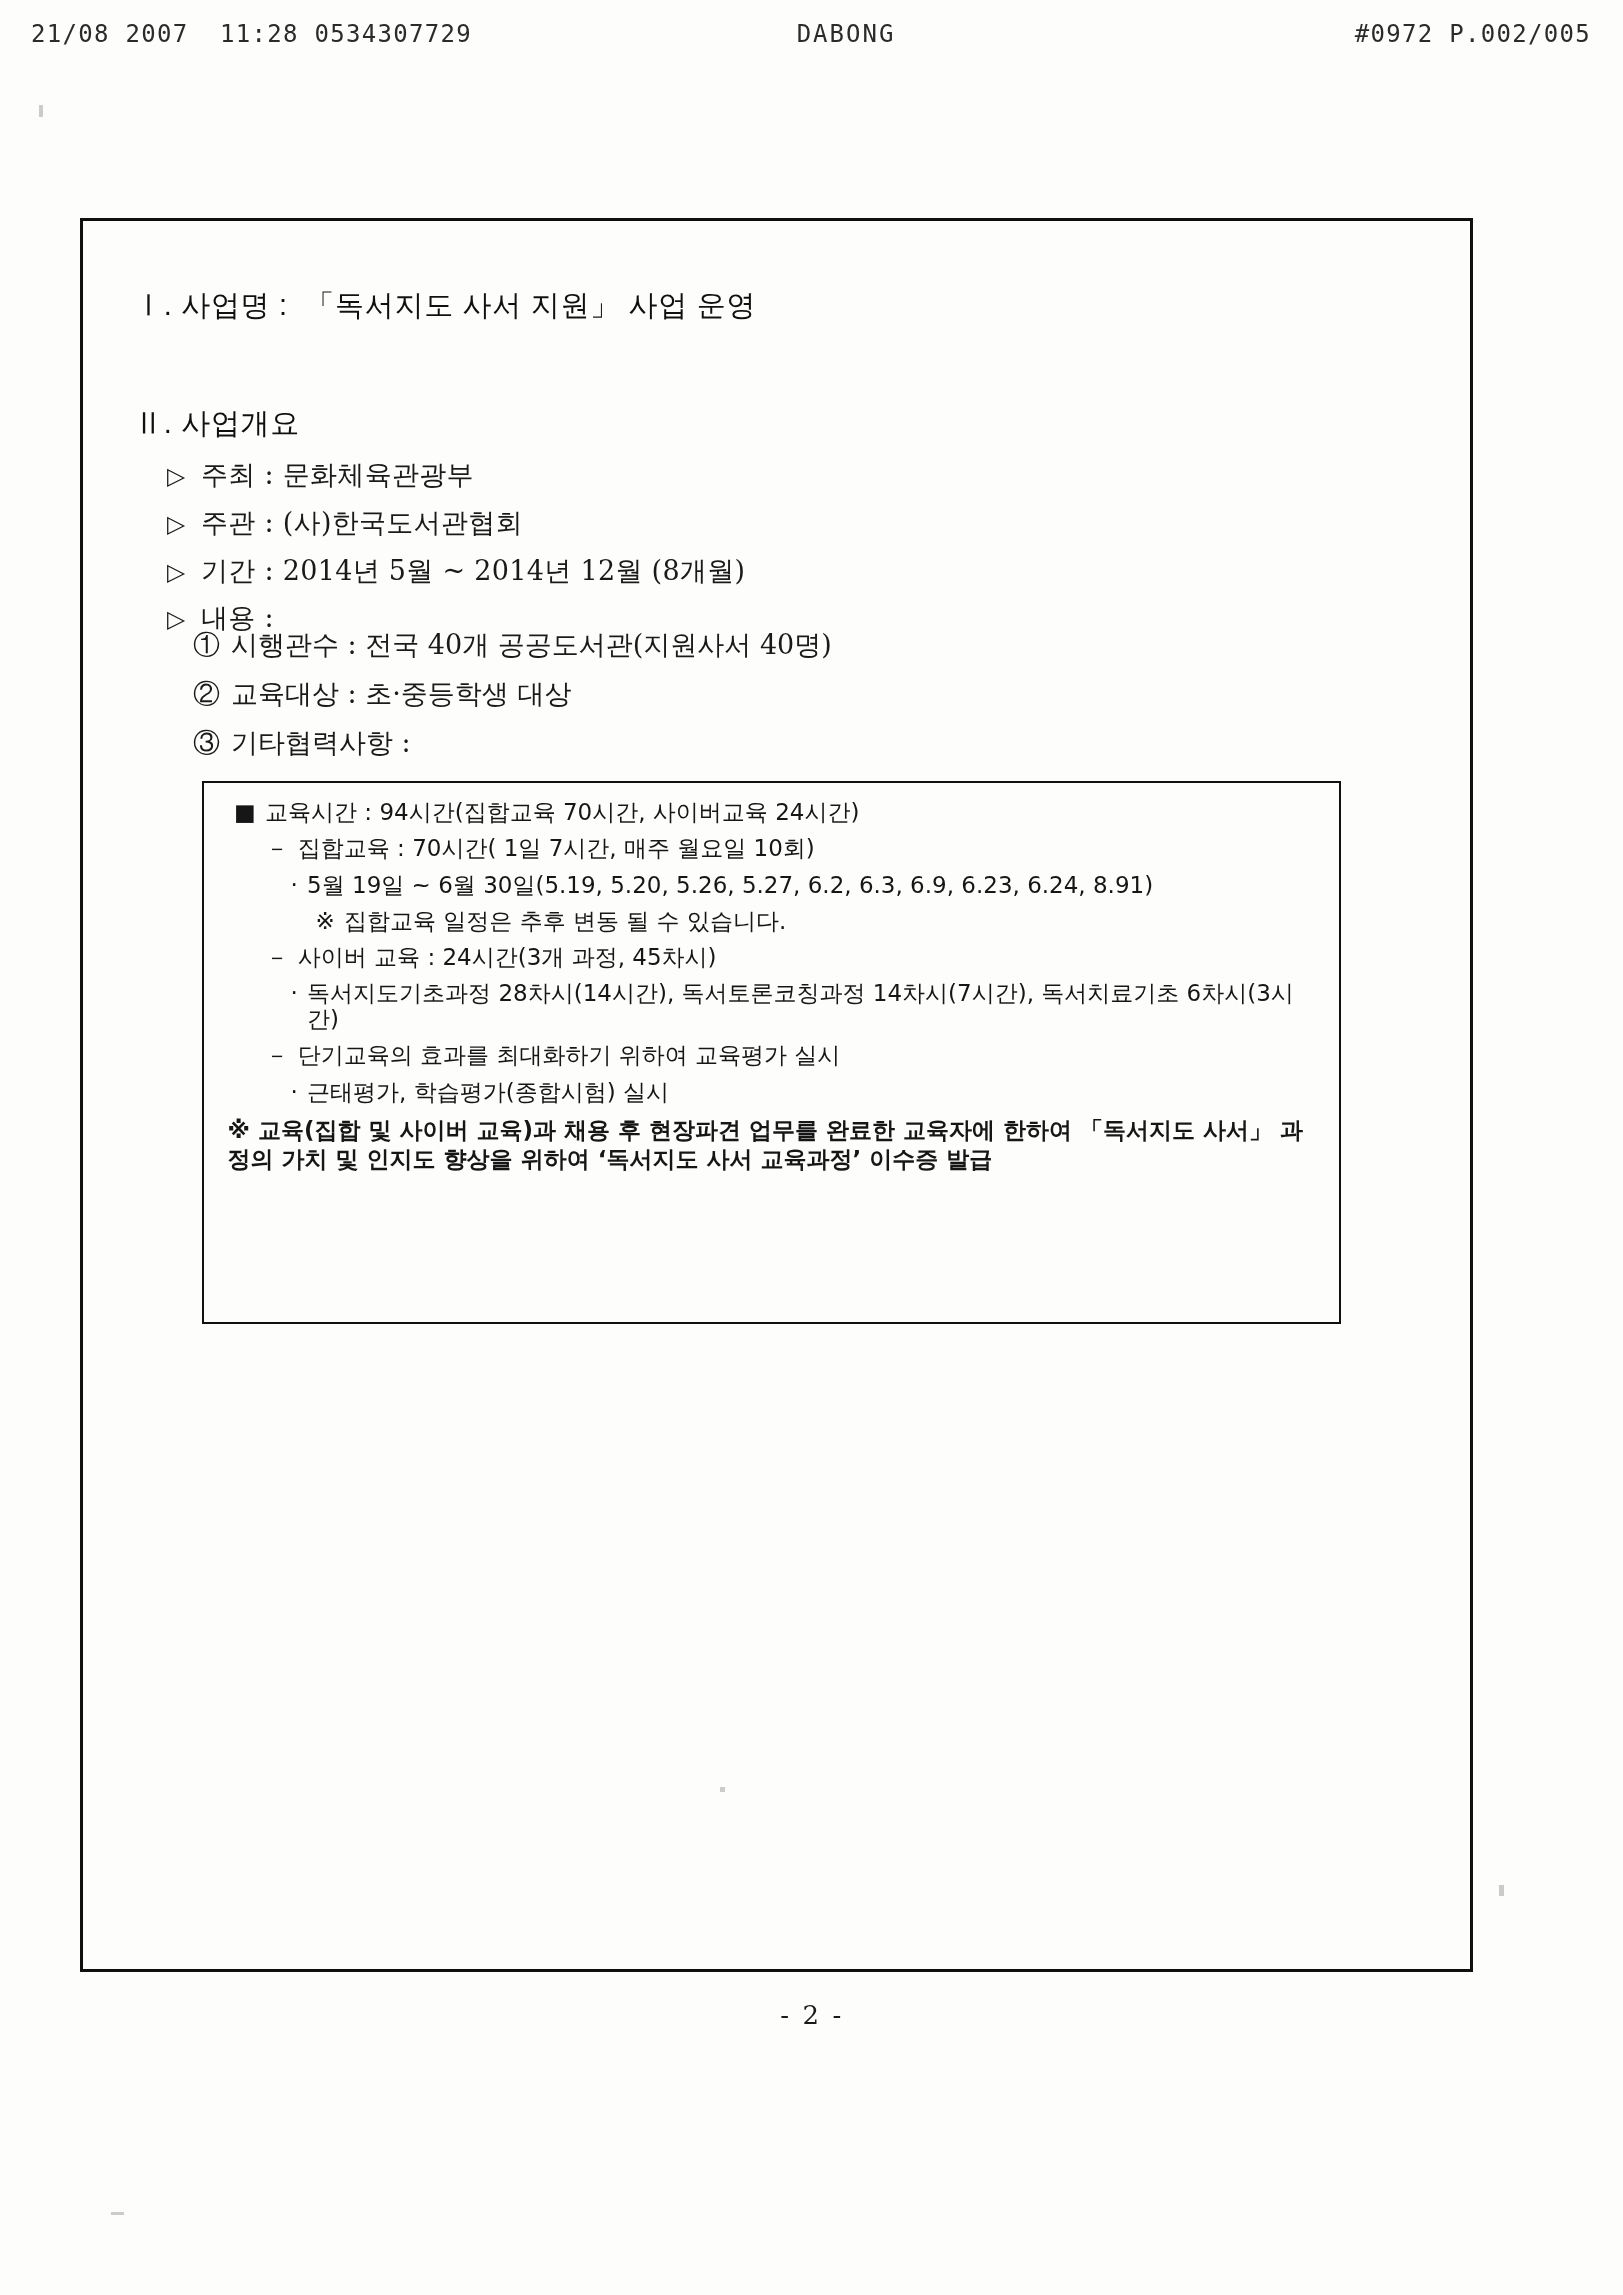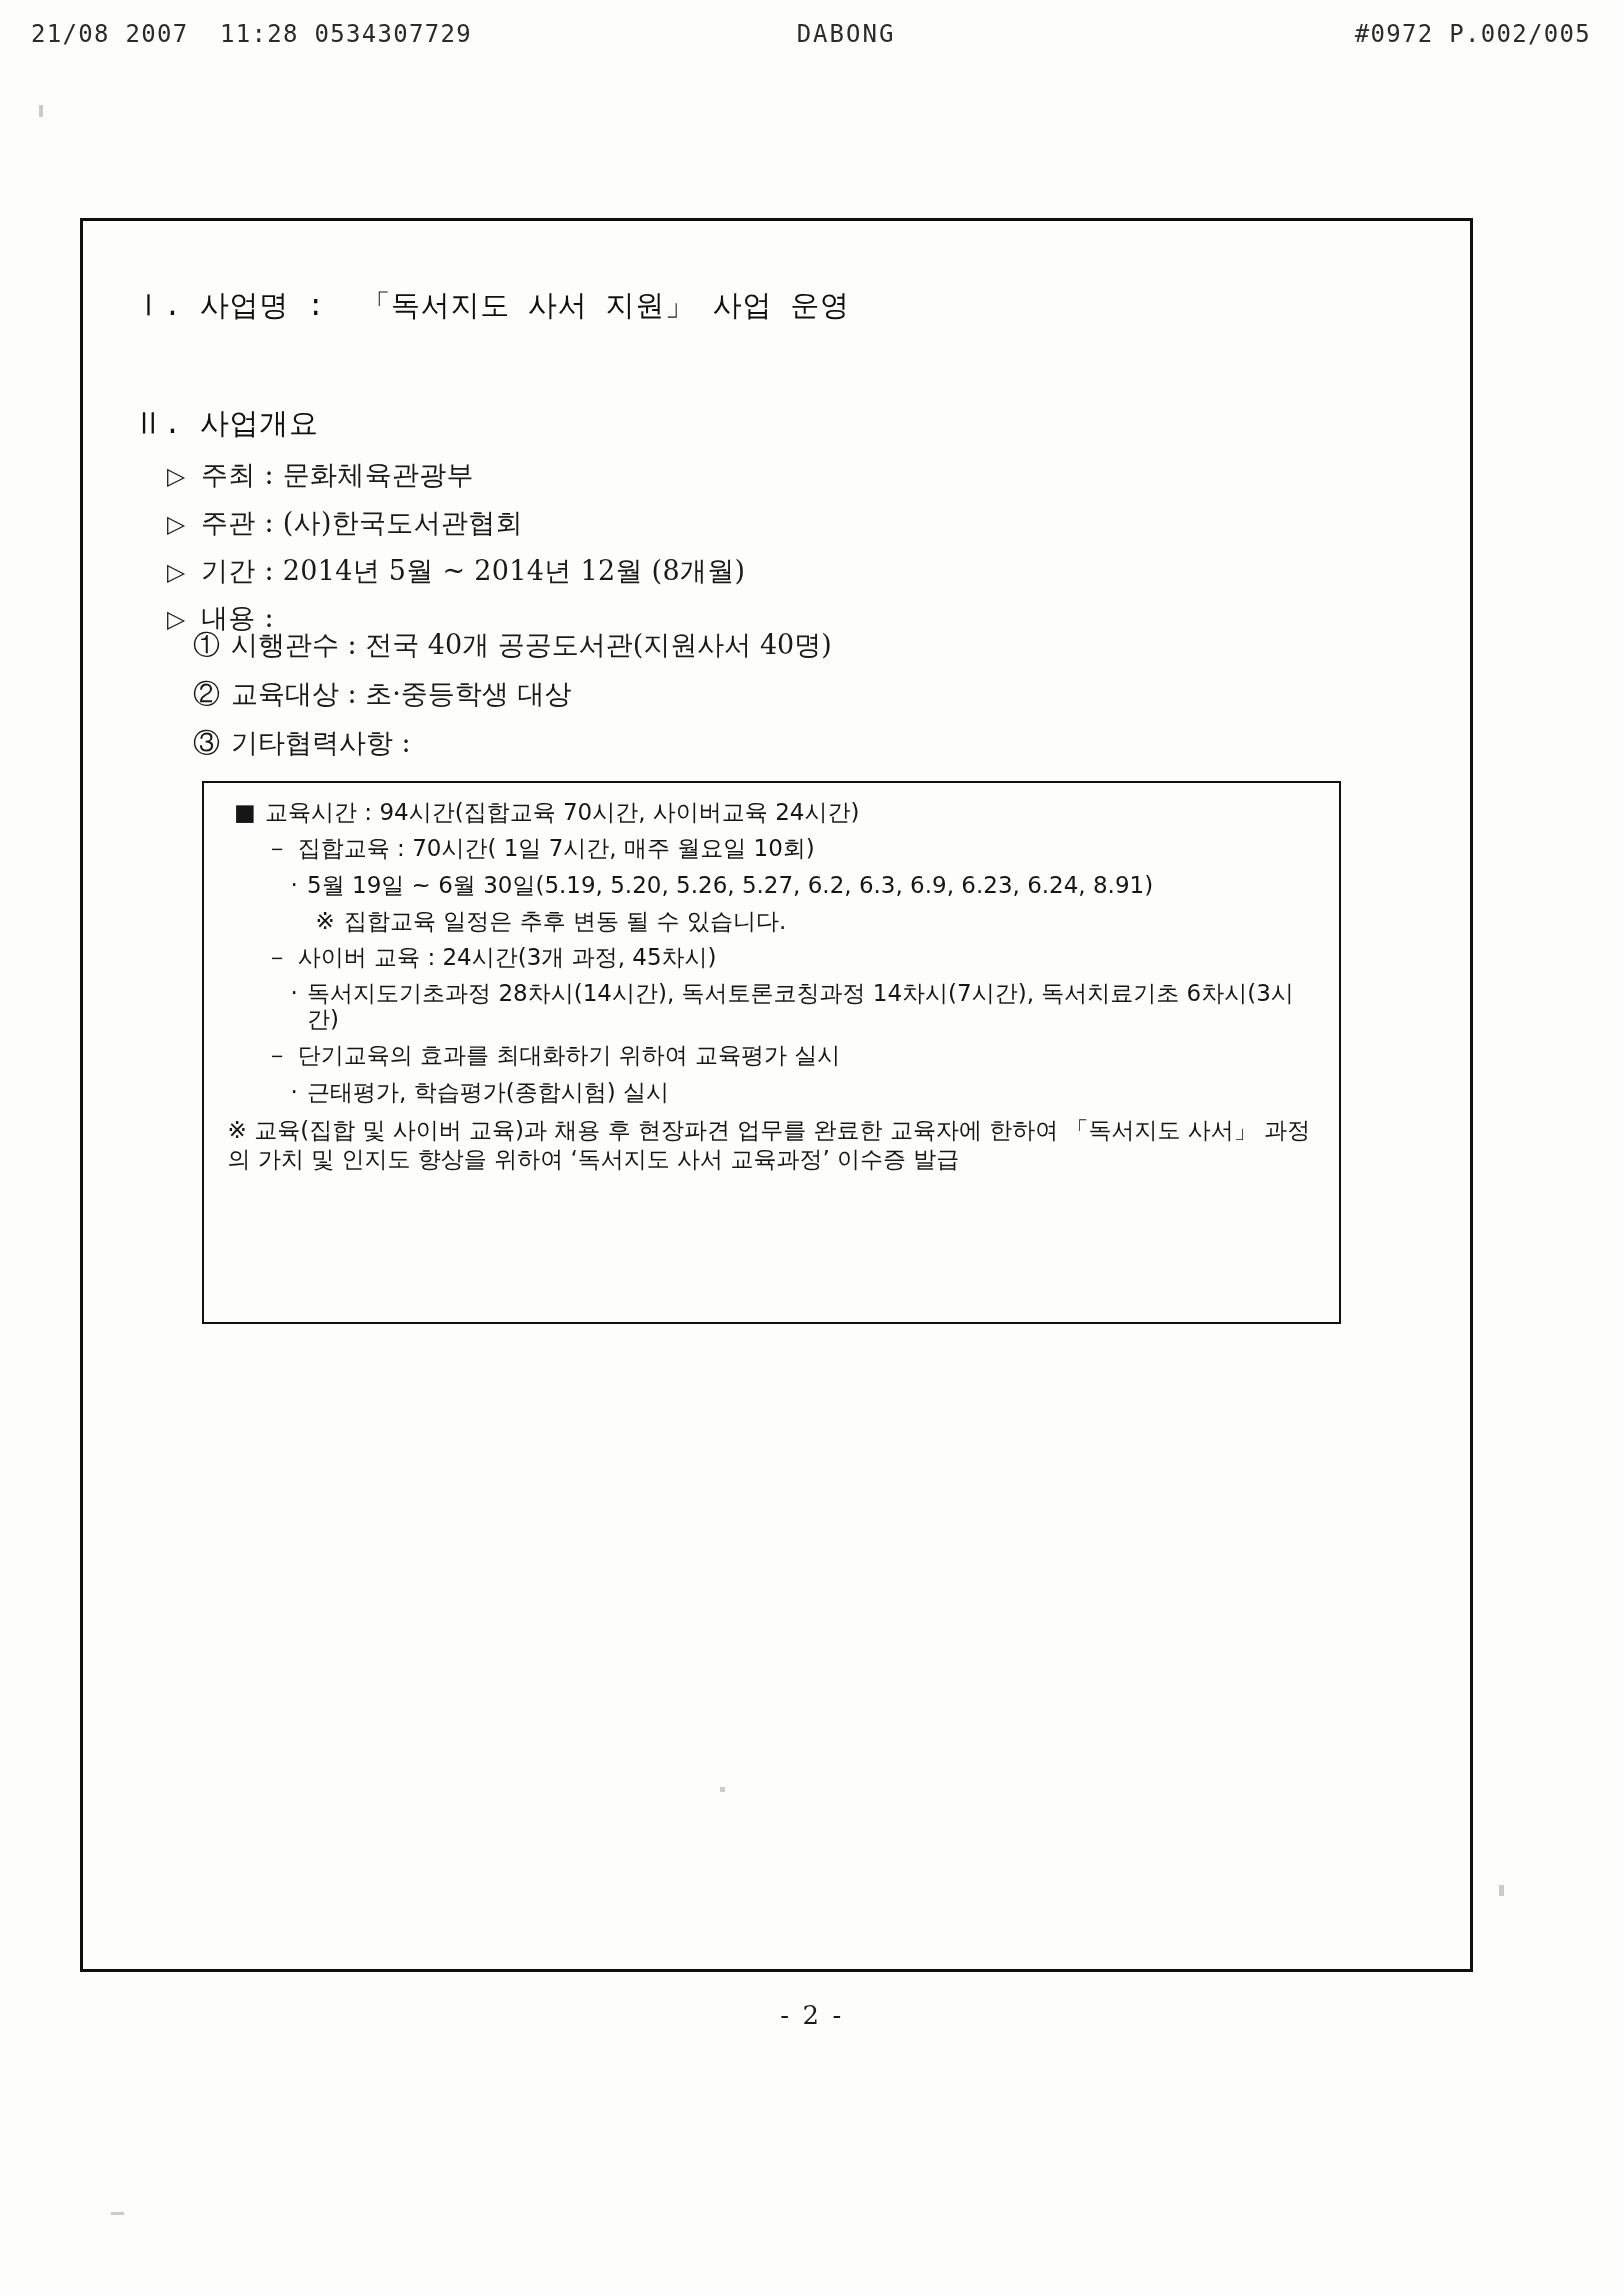--- a/index.html
+++ b/index.html
@@ -73,21 +73,21 @@
   .doc-frame::after {
     content: "";
     position: absolute;
     left: -1.3px; top: -1.3px; right: -1.3px; bottom: -1.3px;
     border: 0.7px solid rgba(0,0,0,0.25);
     pointer-events: none;
   }
 
   
   .sec-title {
-    font-family: Liberation Mono, monospace;
+    font-family: Liberation Sans, sans-serif;
     font-size: 29px;
     letter-spacing: 0.7px;
     white-space: pre;
     color: #101010;
   }
   .sec1 { position: absolute; left: 51px; top: 65px; }
   .sec2 { position: absolute; left: 51px; top: 183px; }
 
   
   .list-a {
@@ -171,21 +171,21 @@
     flex: 1 1 auto;
   }
   .lvl1 { margin-left: 6.5px; }
   .lvl2 { margin-left: 38px; }
   .lvl3 { margin-left: 63px; }
   .lvl4 { margin-left: 88px; }
   .bold { font-weight: normal; }
   .final {
     margin-top: 9.2px;
     margin-left: 0;
-    font-weight: normal;
+    font-weight: bold;
     line-height: 1.25;
   }
 
   
   .page-num {
     position: absolute;
     left: 0;
     top: 2000px;
     width: 1624px;
     text-align: center;

